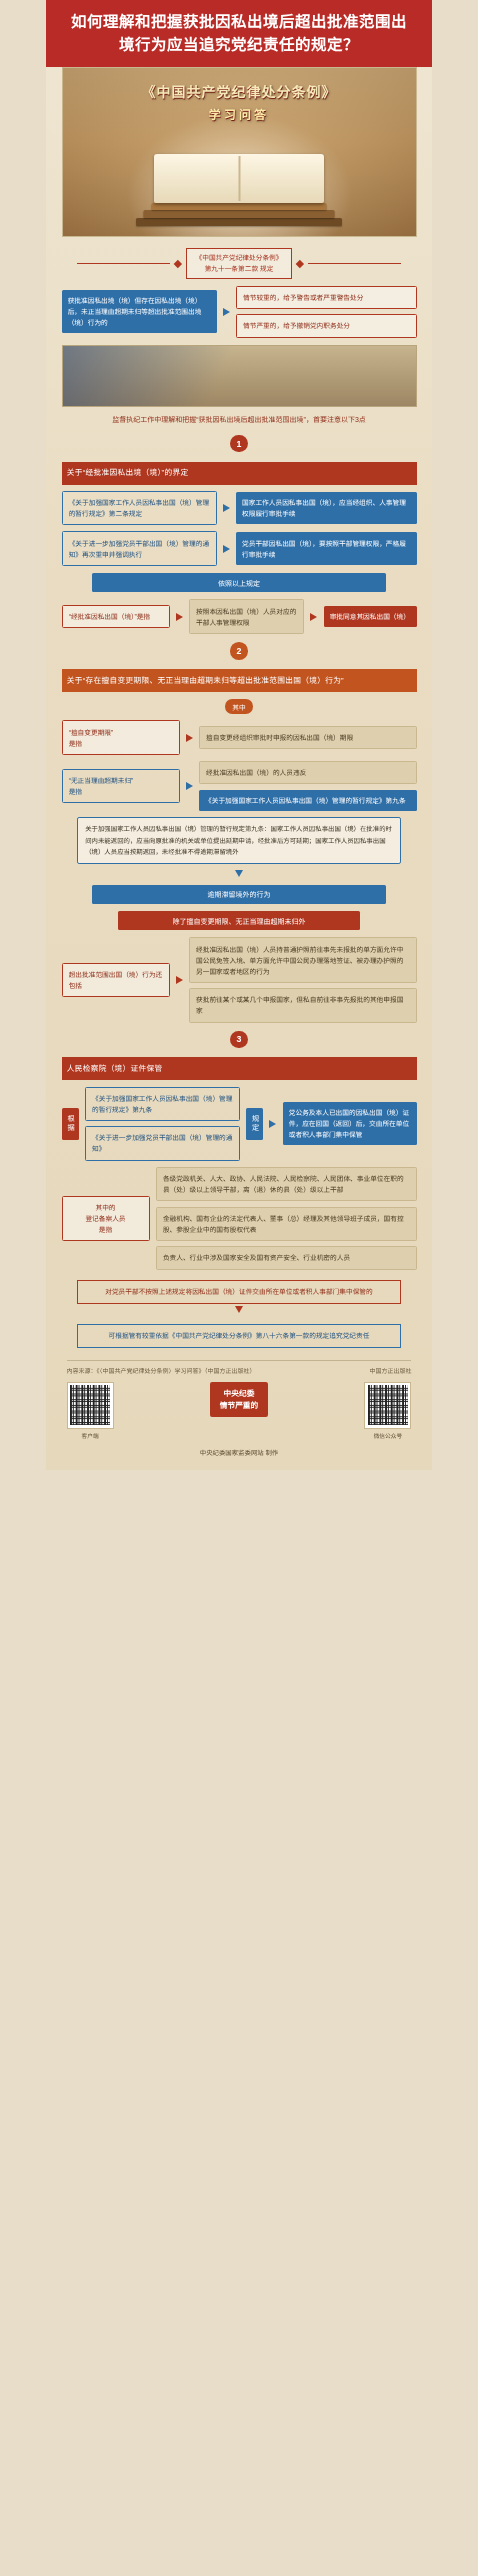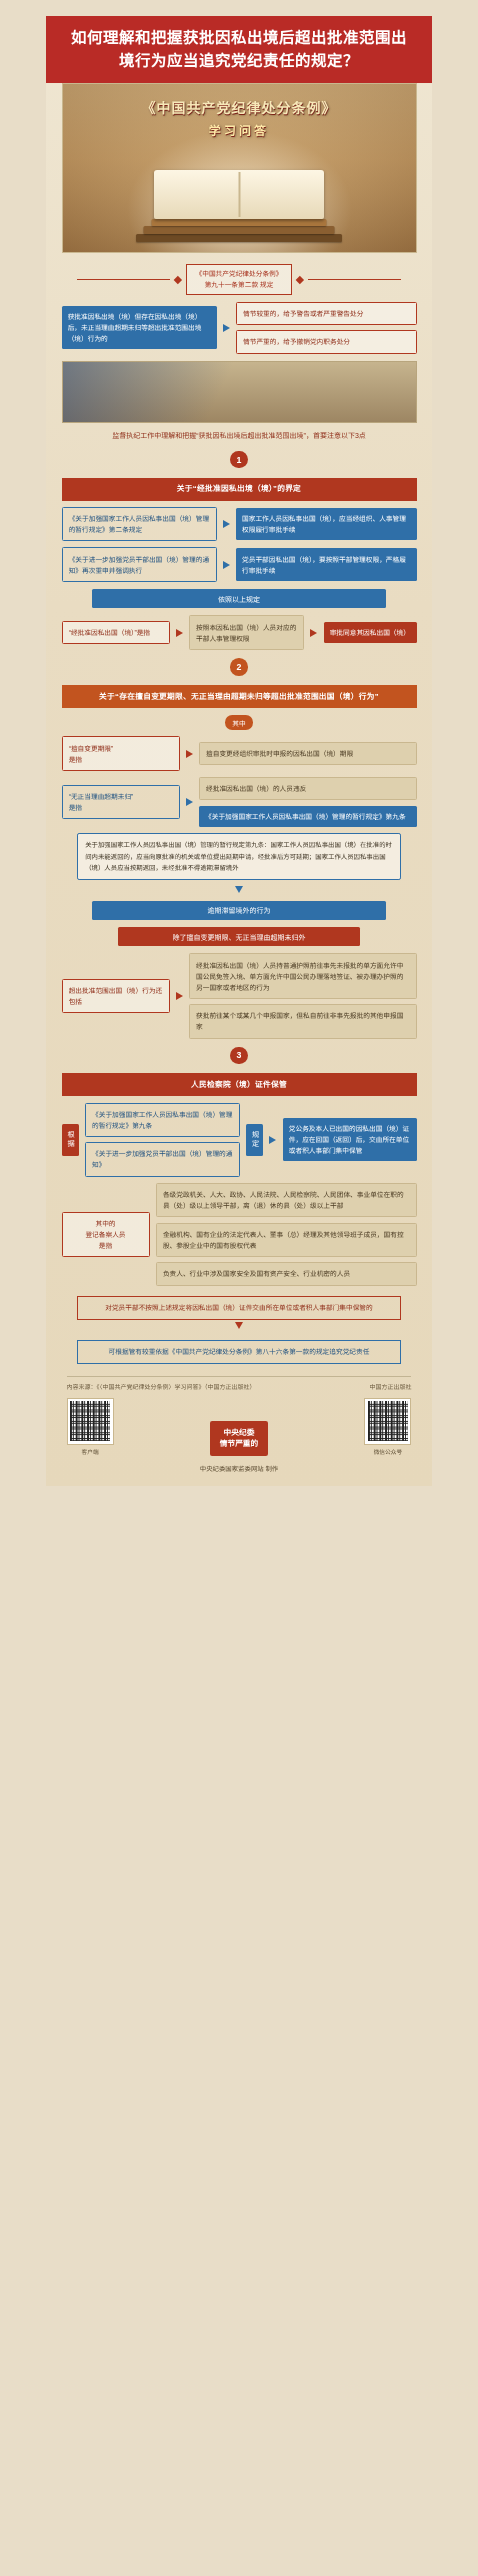--- a/index.html
+++ b/index.html
@@ -5,21 +5,21 @@
   * { box-sizing: border-box; }
   html, body { margin:0; padding:0; }
   body {
     width: 478px;
     background: #e8ddc8;
     font-family: "Liberation Sans", "DejaVu Sans", sans-serif;
     color: #3a2a1a;
   }
   .page {
     width: 386px;
-    margin: 16px auto;
+    margin: 0 auto;
     background: linear-gradient(180deg,#efe6d2 0%, #e9dcc2 40%, #e6d8bb 100%);
     padding: 0 0 12.4px 0;
     position: relative;
     overflow: hidden;
   }
 
   
   .title-bar {
     background: #b92b26;
     padding: 11.3px 20.6px 10.3px 20.6px;
@@ -158,22 +158,22 @@
     border:0.5px solid #b8a57d;
     position: relative;
     overflow:hidden;
   }
 
   .section-band {
     margin: 9.3px 15.5px 0 15.5px;
     background:#b0371f;
     color:#fff;
     font-size: 7.7px;
-    font-weight: bold;
-    text-align:center;
+    font-weight: normal;
+    text-align:left;
     padding: 5.7px 5.2px;
     letter-spacing: 0.3px;
     line-height:1.5;
   }
   .section-band.orange { background:#c2541f; }
 
   .num-badge {
     width: 17.5px; height: 17.5px; border-radius: 50%;
     background:#b0371f; color:#fff;
     display:flex; align-items:center; justify-content:center;
@@ -233,21 +233,21 @@
   }
   .credits {
     margin: 11.3px 20.6px 0 20.6px;
     border-top: 0.5px solid #c2b493;
     padding-top: 5.2px;
     display:flex; justify-content:space-between;
     font-size: 6px; color:#6b5a3e;
   }
   .qr-zone {
     margin: 7.2px 20.6px 0 20.6px;
-    display:flex; align-items:flex-end; justify-content:space-between; gap: 7.2px;
+    display:flex; align-items:flex-start; justify-content:space-between; gap: 7.2px;
   }
   .qr {
     width: 47px; height: 47px; background:#fff; padding:2.6px; border:0.5px solid #c9b78f;
   }
   .qr-inner {
     width:100%; height:100%;
     background-image:
       linear-gradient(90deg,#222 25%, transparent 25%, transparent 50%, #222 50%, #222 62%, transparent 62%),
       linear-gradient(0deg,#222 18%, transparent 18%, transparent 40%, #222 40%, #222 55%, transparent 55%);
     background-size: 5.7px 5.7px, 5.7px 5.7px;

